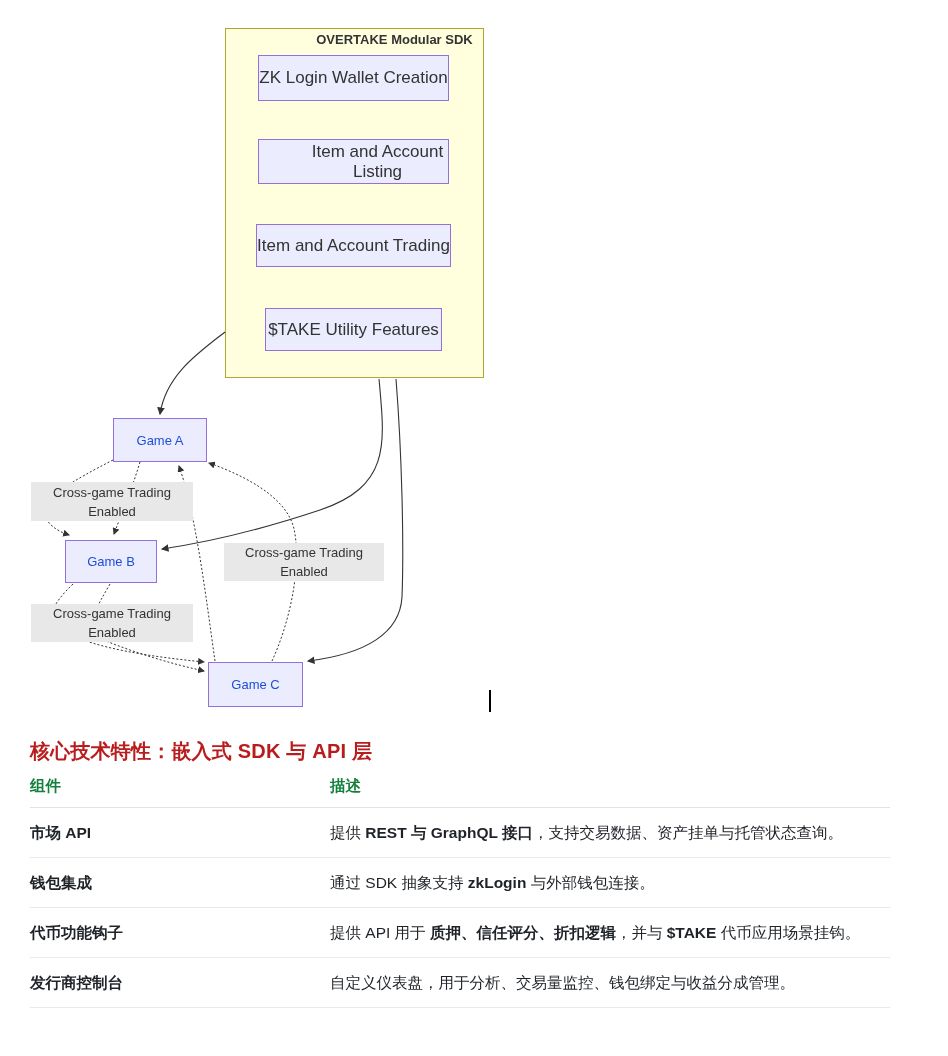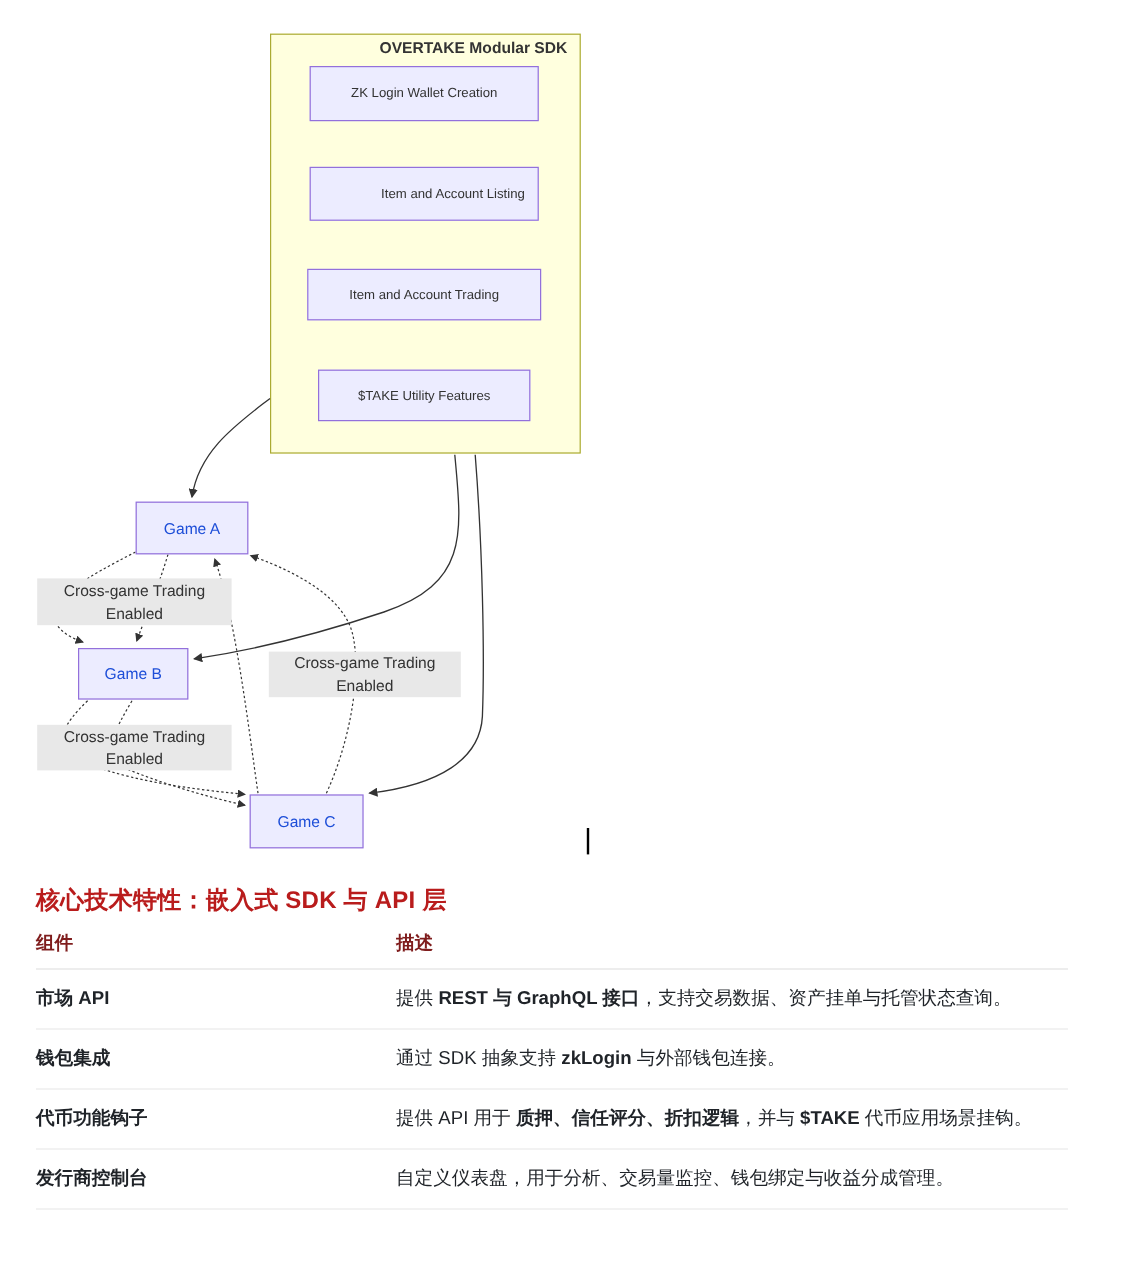--- a/index.html
+++ b/index.html
@@ -17,21 +17,21 @@
     position:absolute;left:225px;top:28px;width:259px;height:350px;
     background:#ffffde;border:1px solid #aaaa33;z-index:0;box-sizing:border-box;
   }
   .sdk-title{
     position:absolute;left:0;top:3px;width:100%;text-align:center;
     font-size:13px;font-weight:600;color:#333;margin-left:40px;
   }
   .module-box{
     position:absolute;background:#ececff;border:1px solid #9370db;
     display:flex;align-items:center;justify-content:center;
-    font-size:11px;color:#333;box-sizing:border-box;text-align:center;
+    font-size:17px;color:#333;box-sizing:border-box;text-align:center;
   }
   .m0{left:32px;top:26px;width:191px;height:46px;}
   .m1{left:32px;top:110px;width:191px;height:45px;padding-left:48px;}
   .m2{left:30px;top:195px;width:195px;height:43px;}
   .m3{left:39px;top:279px;width:177px;height:43px;}
   .game-node{
     position:absolute;background:#ececff;border:1px solid #9370db;
     display:flex;align-items:center;justify-content:center;
     font-size:13px;color:#1d4ed8;z-index:2;box-sizing:border-box;
   }
@@ -51,21 +51,21 @@
   }
 
   
   .content{padding:0 58px 0 30px;color:#1f2328;}
   .section-heading{
     margin:10px 0 8px 0;font-size:20px;line-height:26px;font-weight:700;color:#b91c1c;
     letter-spacing:0.2px;
   }
   table.feature-table{width:860px;border-collapse:collapse;table-layout:fixed;}
   .feature-table th{
-    text-align:left;font-size:15.5px;font-weight:700;color:#7f1d1d;
+    text-align:left;font-size:15.5px;font-weight:700;color:#15803d;
     padding:4px 0 10px 0;border-bottom:1px solid #e2e2e2;
   }
   .feature-table th.col-component,.feature-table td.col-component{width:300px;}
   .feature-table td{
     font-size:15.5px;line-height:21px;color:#1f2328;
     padding:14px 0;border-bottom:1px solid #e9e9e9;vertical-align:middle;
   }
   .feature-table td.col-component{font-weight:700;}
   .feature-table strong{font-weight:700;}
 </style>

